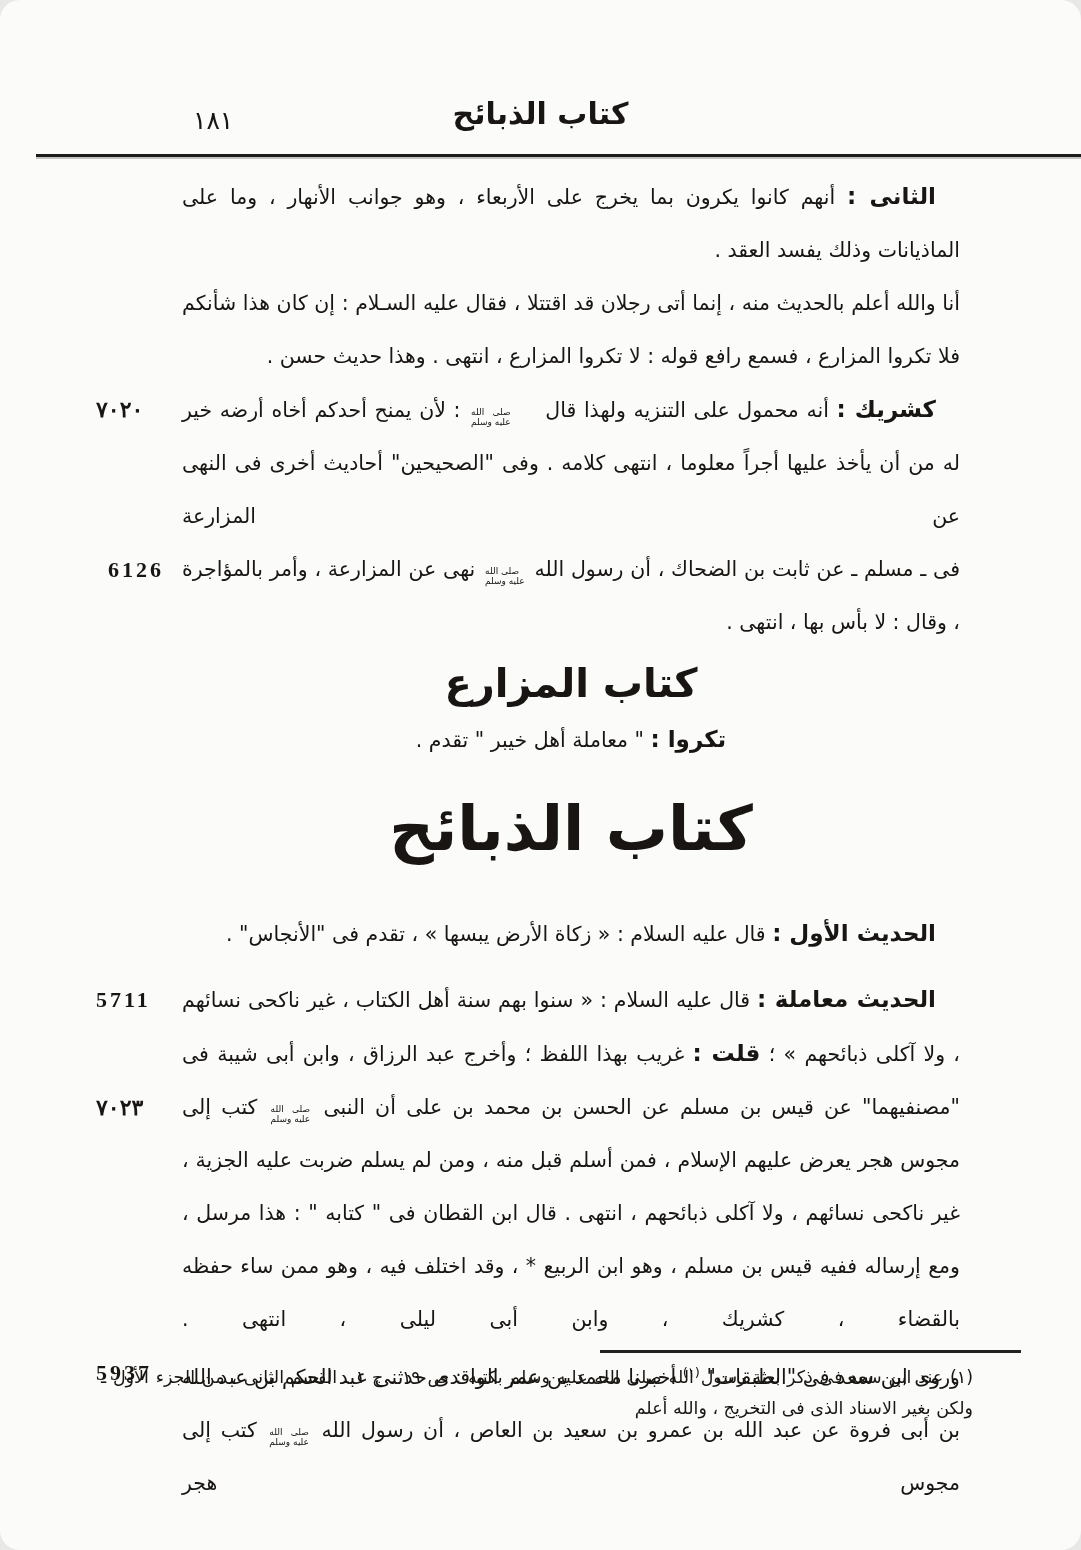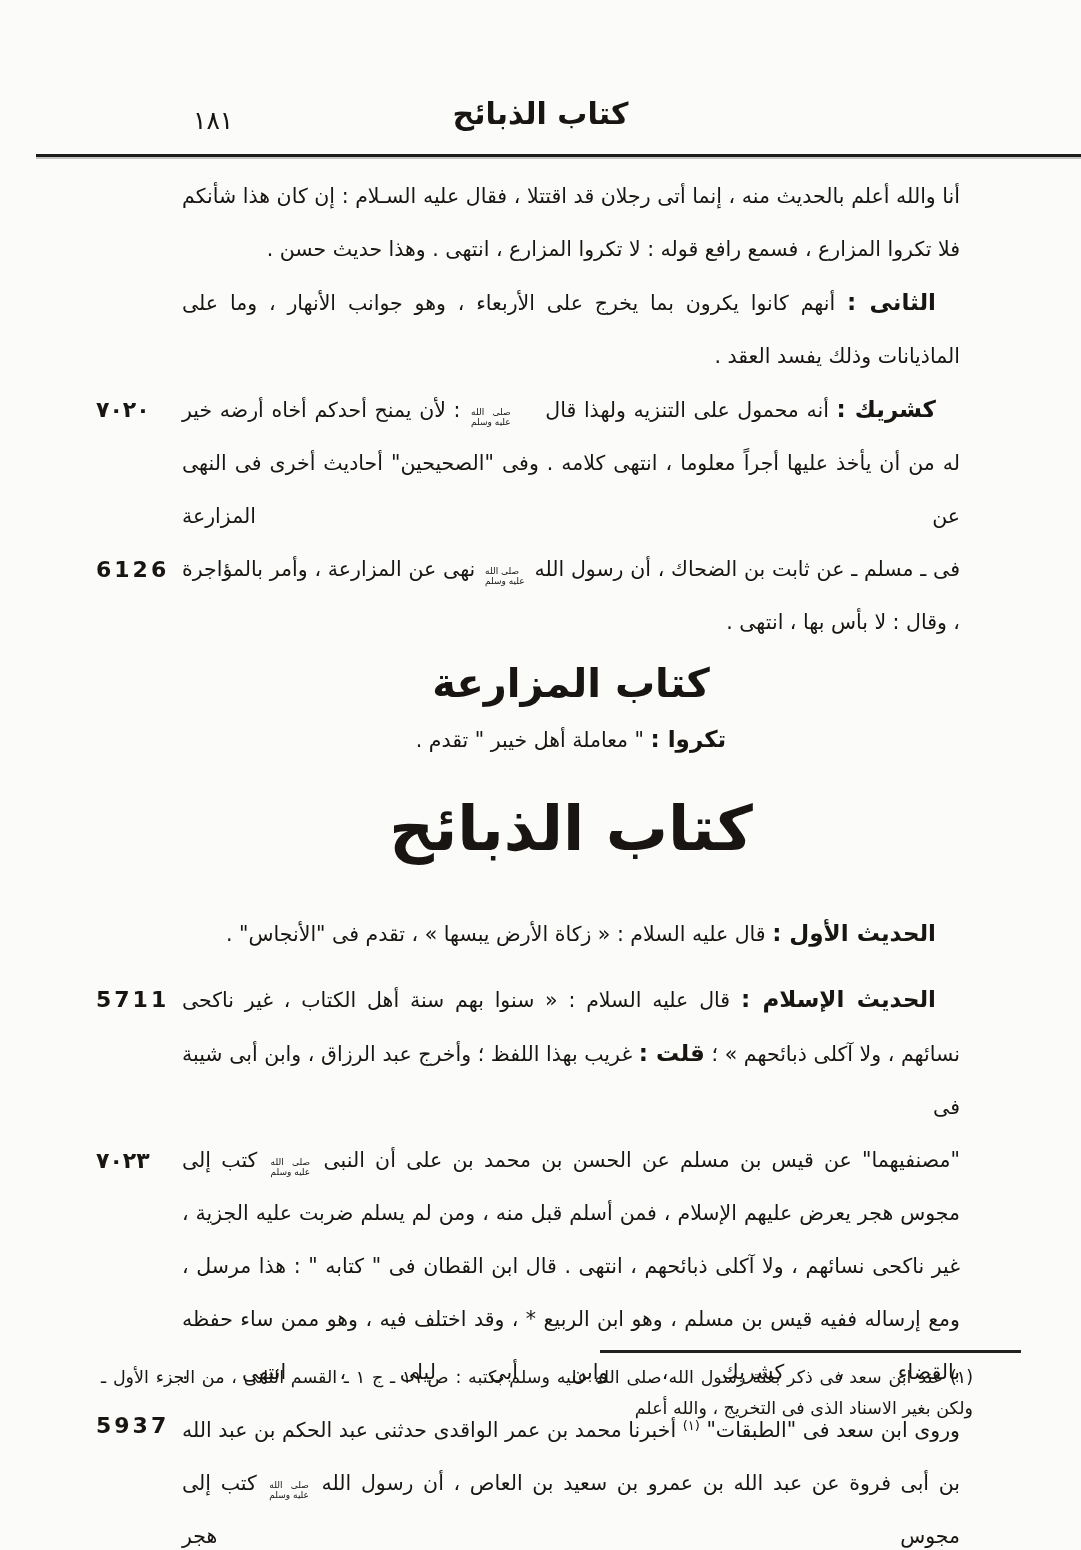--- a/index.html
+++ b/index.html
@@ -5,20 +5,21 @@
   html,body{margin:0;padding:0;background:#e8e8e6;}
   .page{
     position:relative;
     width:1081px;height:1550px;
     margin:0 auto;
     background:#fbfbf9;
     overflow:hidden;
     direction:rtl;
     font-family:"DejaVu Sans",sans-serif;
     color:#181512;
+    border-radius:20px;
   }
   .running-title{
     position:absolute;top:96px;left:0;right:0;
     text-align:center;font-size:30px;font-weight:bold;
     letter-spacing:1px;
   }
   .page-number{
     position:absolute;top:106px;left:193px;
     font-size:25px;direction:ltr;letter-spacing:2px;
   }
@@ -33,21 +34,21 @@
     text-align:justify;text-justify:inter-word;
   }
   .para{position:relative;margin:0;}
   .para.indent{text-indent:24px;}
   .force{text-align-last:justify;}
   .center-line{text-align:center;text-align-last:center;}
   .lead{font-weight:bold;font-size:23px;}
   .margin-num{
     position:absolute;left:-86px;top:2px;width:80px;
     font-size:22px;font-weight:bold;letter-spacing:3px;
-    text-align:left;direction:ltr;text-indent:0;line-height:50px;
+    text-align:center;direction:ltr;text-indent:0;line-height:50px;font-family:Liberation Serif, serif;
   }
   .heading{
     font-size:40px;font-weight:bold;text-align:center;text-align-last:center;
     line-height:60px;margin:4px 0 0;text-indent:0;
   }
   .big-title{
     font-size:62px;font-weight:bold;text-align:center;text-align-last:center;
     line-height:100px;margin:12px 0 0;text-indent:0;
     letter-spacing:2px;
   }
@@ -70,27 +71,27 @@
   }
 </style>
 </head>
 <body>
 
 <div class="page">
   <div class="page-number">١٨١</div>
   <div class="running-title">كتاب الذبائح</div>
   <div class="header-rule"></div>
   <div class="content">
+      <div class="para indent"><span class="lead">الثانى :</span> أنهم كانوا يكرون بما يخرج على الأربعاء ، وهو جوانب الأنهار ، وما على الماذيانات وذلك يفسد العقد .</div>
       <div class="para">أنا والله أعلم بالحديث منه ، إنما أتى رجلان قد اقتتلا ، فقال عليه السـلام : إن كان هذا شأنكم فلا تكروا المزارع ، فسمع رافع قوله : لا تكروا المزارع ، انتهى . وهذا حديث حسن .</div>
-      <div class="para indent"><span class="lead">الثانى :</span> أنهم كانوا يكرون بما يخرج على الأربعاء ، وهو جوانب الأنهار ، وما على الماذيانات وذلك يفسد العقد .</div>
       <div class="para indent force"><span class="lead">كشريك :</span> أنه محمول على التنزيه ولهذا قال <span class="saw"><div>صلى الله</div><div>عليه وسلم</div></span> : لأن يمنح أحدكم أخاه أرضه خير له من أن يأخذ عليها أجراً معلوما ، انتهى كلامه . وفى "الصحيحين" أحاديث أخرى فى النهى عن المزارعة<span class="margin-num">٧٠٢٠</span></div>
       <div class="para">فى ـ مسلم ـ عن ثابت بن الضحاك ، أن رسول الله <span class="saw"><div>صلى الله</div><div>عليه وسلم</div></span> نهى عن المزارعة ، وأمر بالمؤاجرة ، وقال : لا بأس بها ، انتهى .<span class="margin-num">6126</span></div>
-      <div class="heading">كتاب المزارعة</div>
+      <div class="heading">كتاب المزارع</div>
       <div class="para center-line"><span class="lead">تكروا :</span> " معاملة أهل خيبر " تقدم .</div>
       <div class="big-title">كتاب الذبائح</div>
       <div class="para indent mt-h1"><span class="lead">الحديث الأول :</span> قال عليه السلام : « زكاة الأرض يبسها » ، تقدم فى "الأنجاس" .</div>
-      <div class="para indent force mt-h2"><span class="lead">الحديث الإسلام :</span> قال عليه السلام : « سنوا بهم سنة أهل الكتاب ، غير ناكحى نسائهم ، ولا آكلى ذبائحهم » ؛ <span class="lead">قلت :</span> غريب بهذا اللفظ ؛ وأخرج عبد الرزاق ، وابن أبى شيبة فى<span class="margin-num">5711</span></div>
+      <div class="para indent force mt-h2"><span class="lead">الحديث معاملة :</span> قال عليه السلام : « سنوا بهم سنة أهل الكتاب ، غير ناكحى نسائهم ، ولا آكلى ذبائحهم » ؛ <span class="lead">قلت :</span> غريب بهذا اللفظ ؛ وأخرج عبد الرزاق ، وابن أبى شيبة فى<span class="margin-num">5711</span></div>
       <div class="para force">"مصنفيهما" عن قيس بن مسلم عن الحسن بن محمد بن على أن النبى <span class="saw"><div>صلى الله</div><div>عليه وسلم</div></span> كتب إلى مجوس هجر يعرض عليهم الإسلام ، فمن أسلم قبل منه ، ومن لم يسلم ضربت عليه الجزية ، غير ناكحى نسائهم ، ولا آكلى ذبائحهم ، انتهى . قال ابن القطان فى " كتابه " : هذا مرسل ، ومع إرساله ففيه قيس بن مسلم ، وهو ابن الربيع * ، وقد اختلف فيه ، وهو ممن ساء حفظه بالقضاء ، كشريك ، وابن أبى ليلى ، انتهى .<span class="margin-num">٧٠٢٣</span></div>
       <div class="para force">وروى ابن سعد فى "الطبقات" <span class="sup">(١)</span> أخبرنا محمد بن عمر الواقدى حدثنى عبد الحكم بن عبد الله بن أبى فروة عن عبد الله بن عمرو بن سعيد بن العاص ، أن رسول الله <span class="saw"><div>صلى الله</div><div>عليه وسلم</div></span> كتب إلى مجوس هجر<span class="margin-num">5937</span></div>
     </div>
   <div class="fn-rule"></div>
   <div class="footnote">(١) عند ابن سعد فى ذكر بعثة رسول الله صلى الله عليه وسلم بكتبه : ص ١٩ ـ ج ١ ـ القسم الثانى ، من الجزء الأول ـ ولكن بغير الاسناد الذى فى التخريج ، والله أعلم</div>
 </div>
 
 </body></html>

